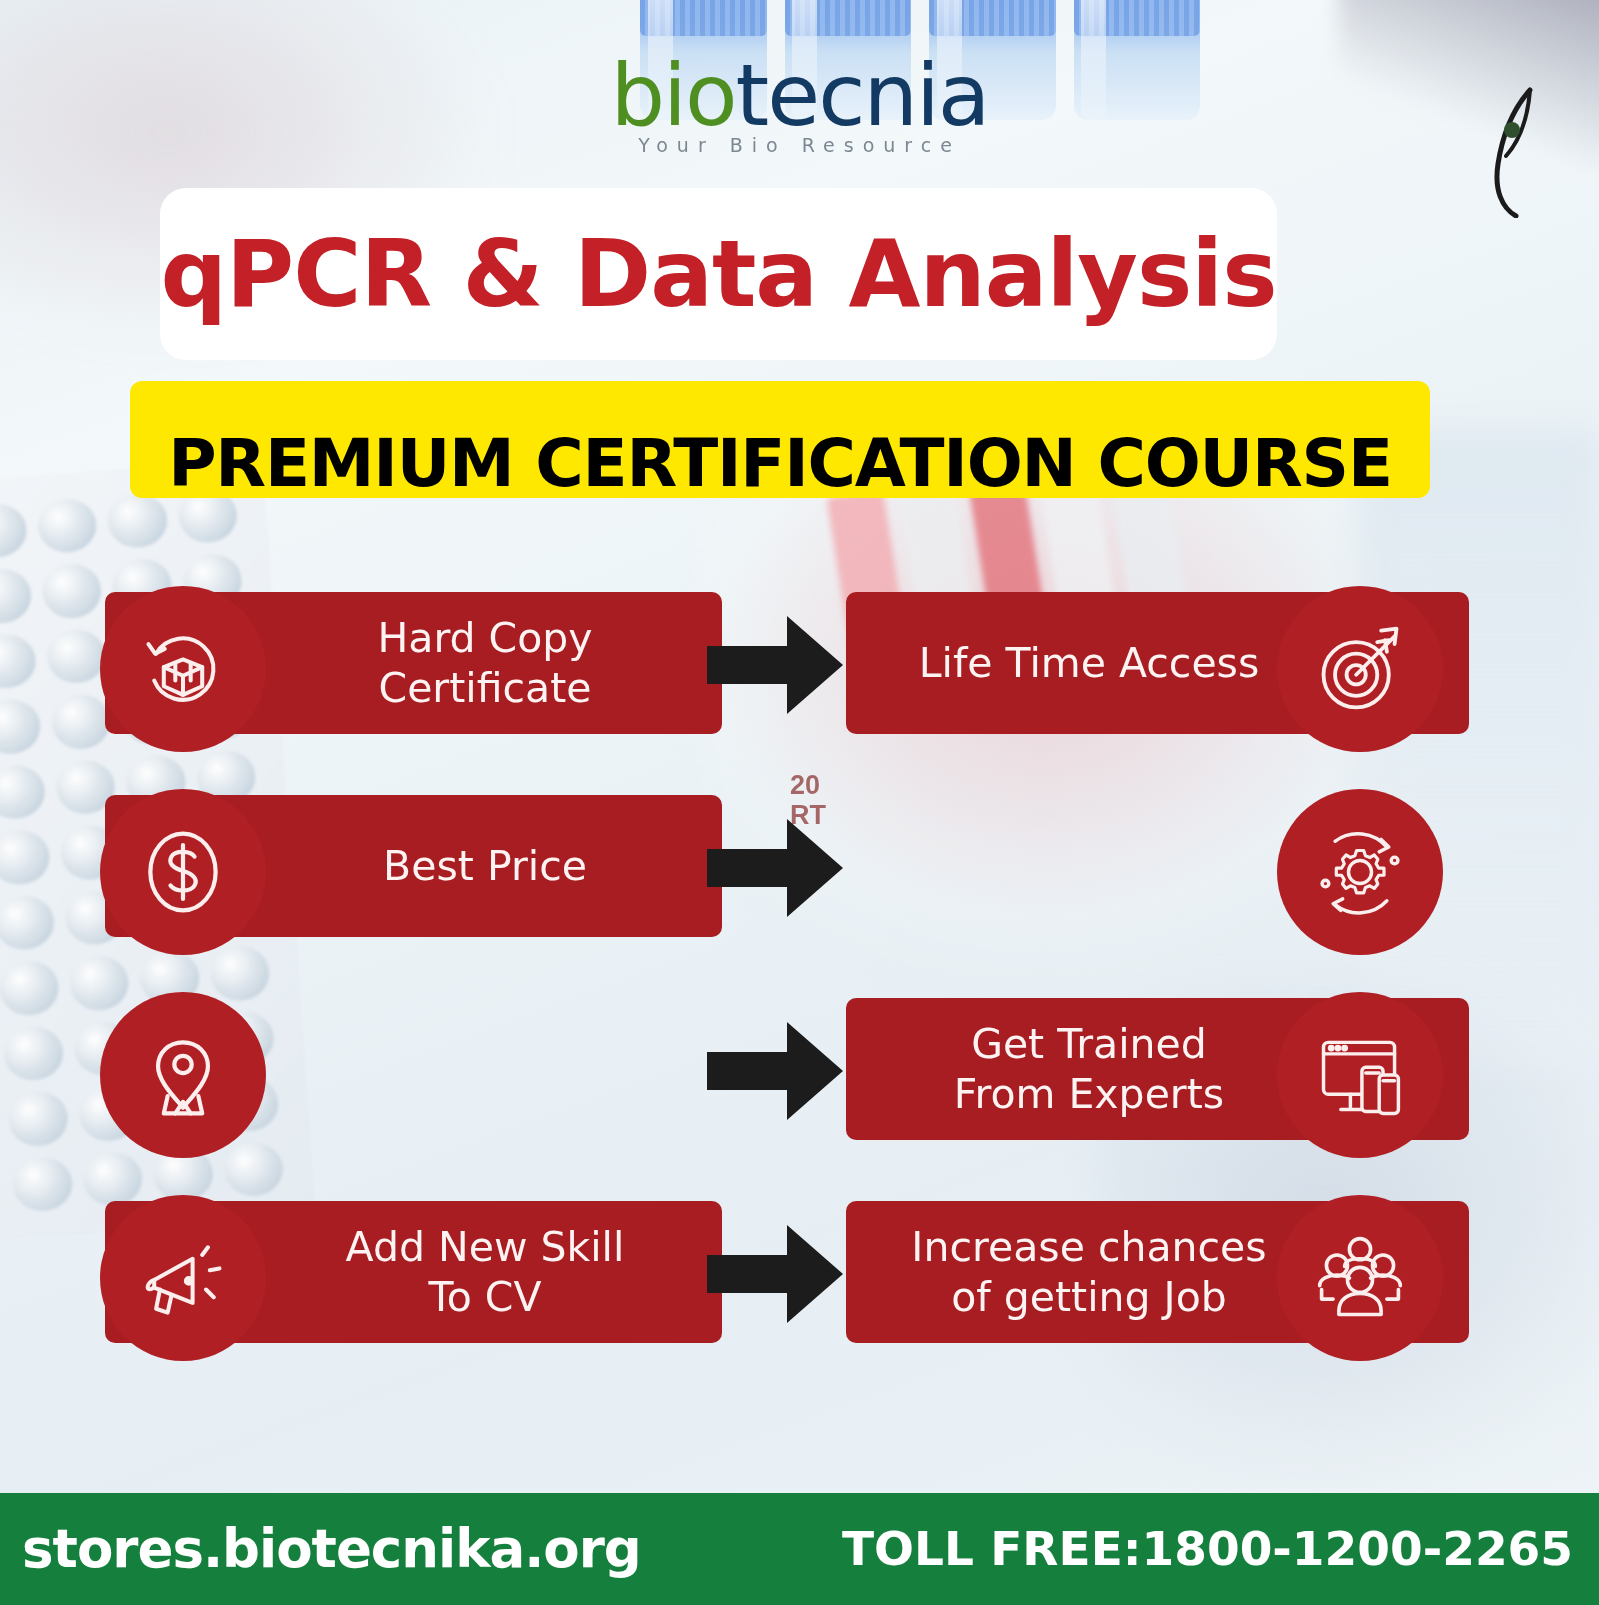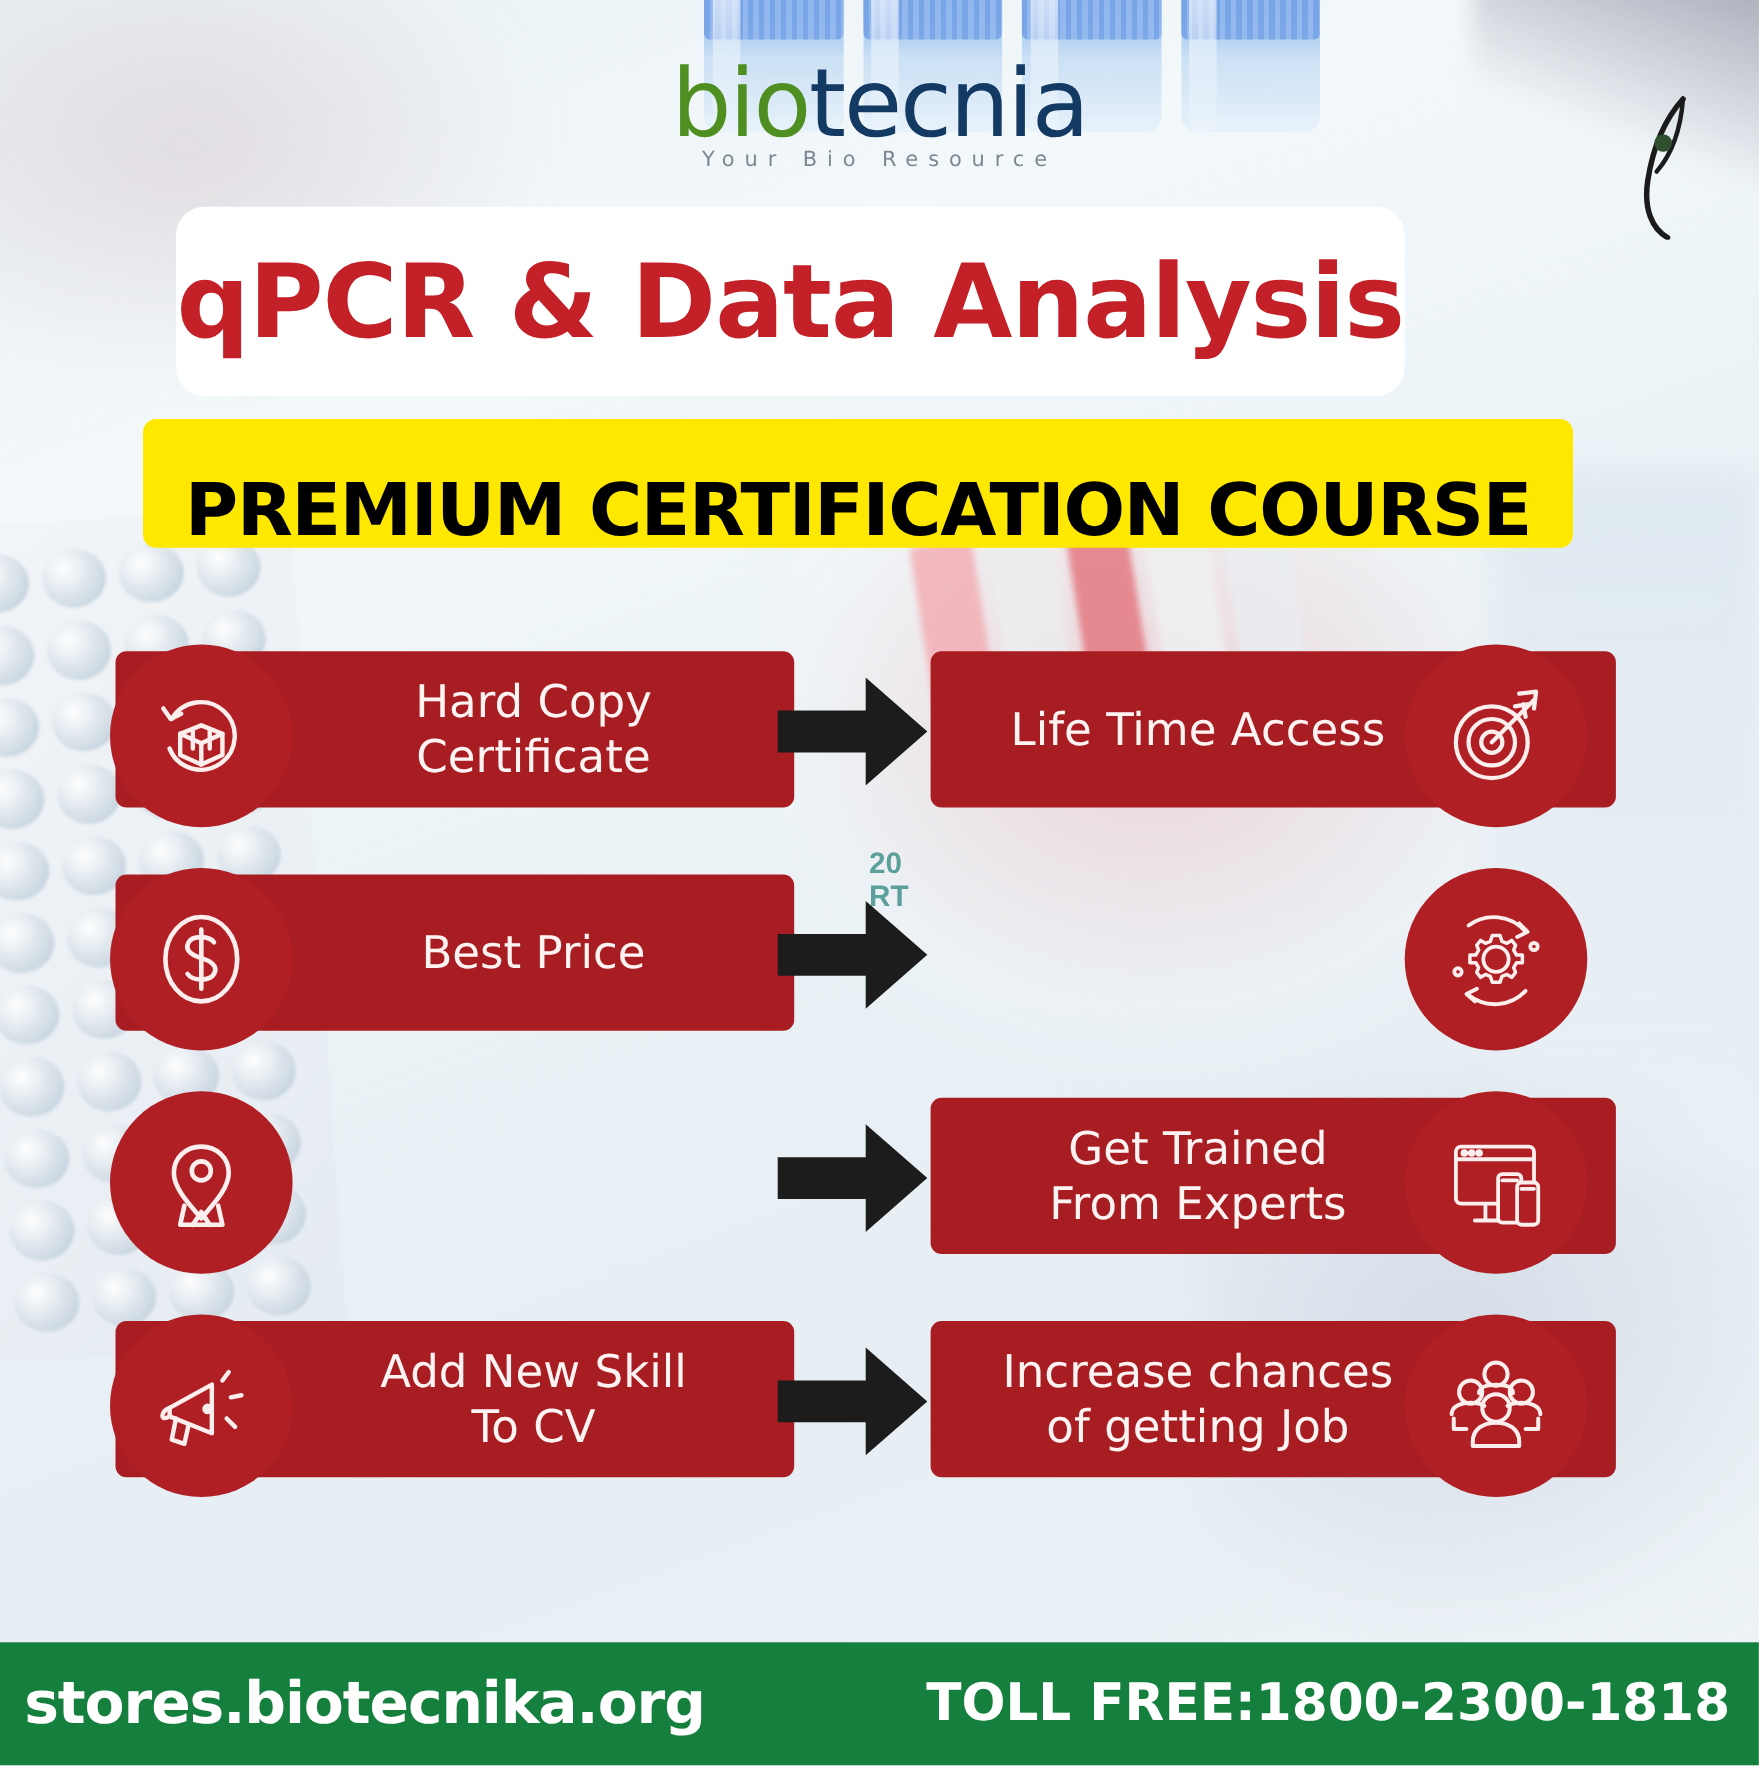--- a/index.html
+++ b/index.html
@@ -33,21 +33,21 @@
     background:linear-gradient(135deg,#f2f5f8,#e4ebf1);
     transform:rotate(-4deg);filter:blur(1.5px);opacity:.95;}
   .bg-plate .wells{position:absolute;inset:26px 30px;display:grid;
     grid-template-columns:repeat(4,1fr);grid-template-rows:repeat(11,1fr);gap:12px;}
   .bg-plate .wells i{border-radius:50%;background:radial-gradient(circle at 35% 32%,#ffffff,#ccd8e2 70%,#aebecd);}
   .bg-hand-mid{position:absolute;left:700px;top:430px;width:760px;height:560px;
     background:radial-gradient(ellipse at 45% 40%,rgba(236,186,190,.55),rgba(250,248,248,.20) 55%,rgba(240,245,248,0) 75%);
     filter:blur(16px);}
   .bg-vials{position:absolute;left:840px;top:470px;width:340px;height:200px;display:flex;gap:14px;transform:rotate(-9deg);}
   .bg-vials i{flex:1;border-radius:6px;filter:blur(3px);opacity:.75;}
-  .bg-text-rt{position:absolute;left:790px;top:770px;color:#0f766e;opacity:.65;
+  .bg-text-rt{position:absolute;left:790px;top:770px;color:#7f1d1d;opacity:.65;
     font-family:"Liberation Sans",sans-serif;font-weight:700;font-size:27px;line-height:30px;filter:blur(.6px);}
   .bg-glove-br{position:absolute;right:-60px;top:980px;width:560px;height:520px;
     background:radial-gradient(ellipse at 40% 45%,rgba(205,214,226,.75),rgba(238,243,247,0) 68%);
     filter:blur(18px);}
   .bg-glove-tr{position:absolute;right:-40px;top:-40px;width:300px;height:260px;
     background:linear-gradient(200deg,rgba(150,152,168,.95),rgba(225,231,238,0) 62%);
     filter:blur(10px);}
   .bg-soft-right{position:absolute;right:0;top:430px;width:240px;height:640px;
     background:linear-gradient(180deg,rgba(222,232,240,.9),rgba(238,244,248,.4));filter:blur(14px);}
 
@@ -355,14 +355,14 @@
         <path d="M10 62 L10 72 L22 72"></path>
         <path d="M90 62 L90 72 L78 72"></path>
       </svg>
     </div>
   </div>
 
 </div>
 
 <div id="footer">
   <div id="footer-url">stores.biotecnika.org</div>
-  <div id="footer-toll">TOLL FREE:1800-2300-1818</div>
+  <div id="footer-toll">TOLL FREE:1800-1200-2265</div>
 </div>
 
 </body></html>

